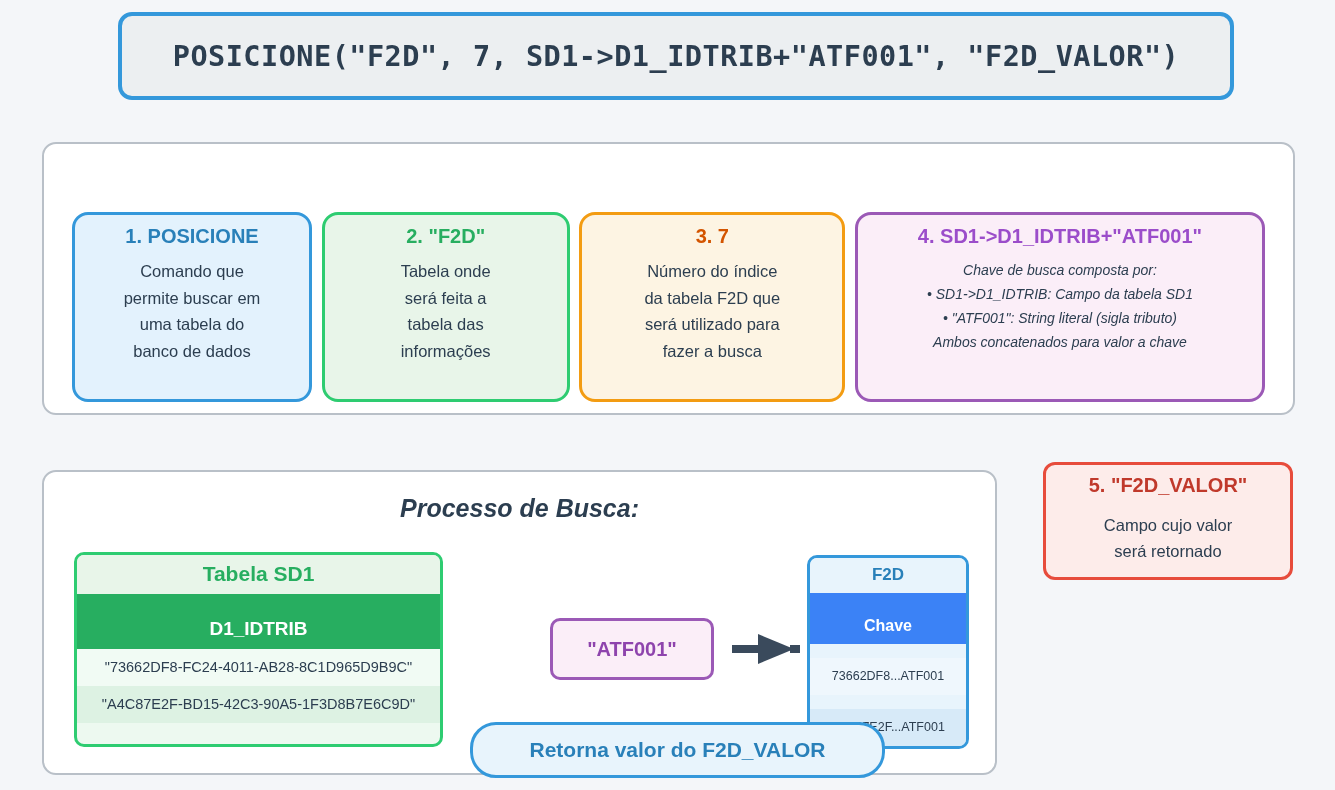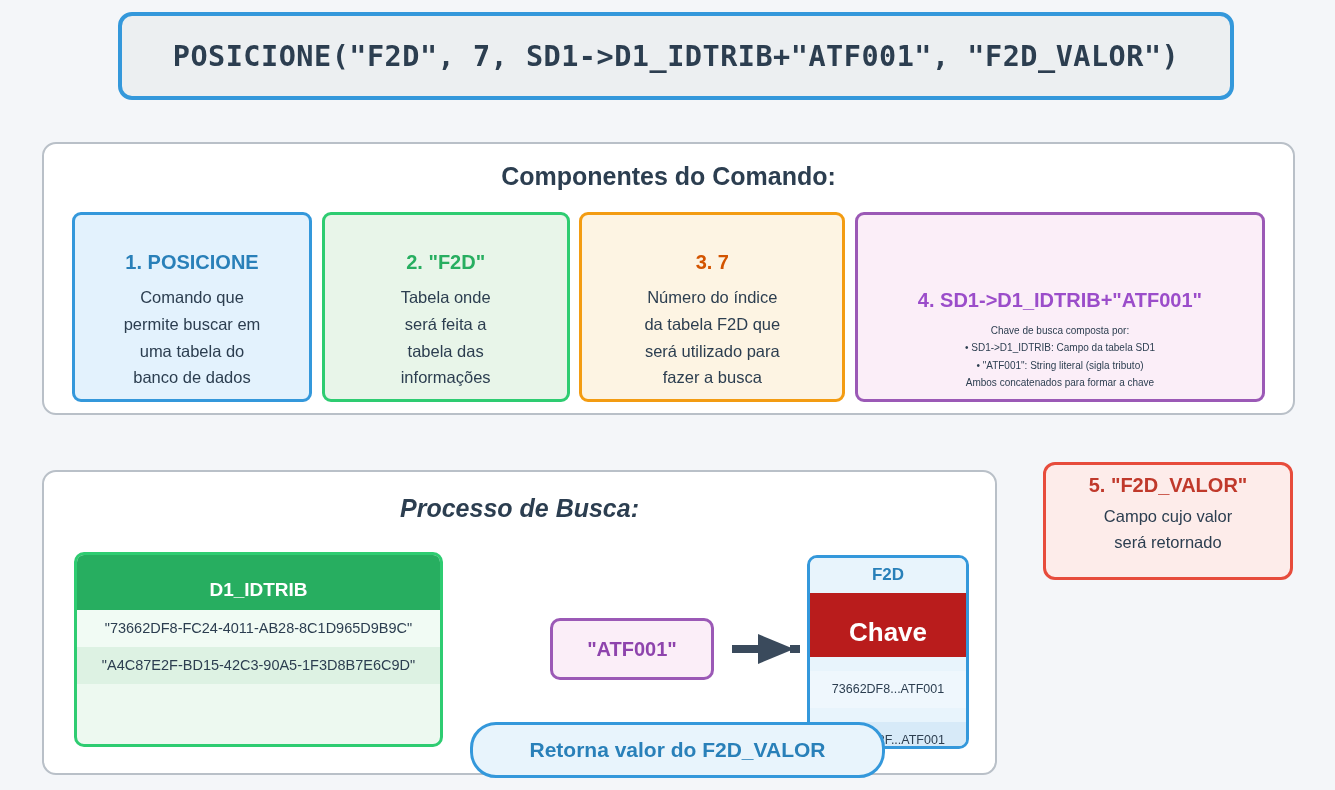--- a/index.html
+++ b/index.html
@@ -72,27 +72,26 @@
     height: 190px;
     display: flex;
     justify-content: space-between;
     padding: 0 28px;
     box-sizing: border-box;
   }
   .card {
     box-sizing: border-box;
     border-width: 3px;
     border-style: solid;
-    border-radius: 9px;
-    padding: 10px 12px 8px 12px;
+    border-radius: 16px;
+    padding: 10px 12px 19px 12px;
     display: flex;
     flex-direction: column;
     align-items: center;
     height: 190px;
-    justify-content: flex-end;
   }
   .card-title {
     font-size: 20px;
     font-weight: bold;
     text-align: center;
     margin-bottom: 10px;
     white-space: nowrap;
   }
   .card-body {
     font-size: 16.5px;
@@ -103,21 +102,21 @@
   .card-body .line { display: block; }
 
   .card-1 { width: 240px; background: #e3f2fd; border-color: #3498db; }
   .card-1 .card-title { color: #2980b9; }
   .card-2 { width: 248px; background: #e8f5e9; border-color: #2ecc71; }
   .card-2 .card-title { color: #27ae60; }
   .card-3 { width: 266px; background: #fdf4e3; border-color: #f39c12; }
   .card-3 .card-title { color: #d35400; }
   .card-4 { width: 410px; background: #fbeef8; border-color: #9b59b6; }
   .card-4 .card-title { color: #9b4dca; font-size: 20px; }
-  .card-4 .card-body { font-size: 10px; line-height: 1.72; }
+  .card-4 .card-body { font-size: 14px; line-height: 1.72; font-style: italic; }
 
   
   #processo-panel {
     left: 42px;
     top: 470px;
     width: 955px;
     height: 305px;
   }
   #processo-panel .panel-title {
     margin-top: 22px;
@@ -172,21 +171,21 @@
   
   #table-f2d {
     left: 763px;
     top: 83px;
     width: 162px;
     height: 194px;
     background: #e8f4fc;
     border-color: #3498db;
   }
   #table-f2d .tbl-caption { color: #2980b9; background: #e8f4fc; font-size: 17px; }
-  #table-f2d .tbl-head { background: #b91c1c; font-size: 26px; }
+  #table-f2d .tbl-head { background: #3b82f6; font-size: 16px; }
   #table-f2d .tbl-row {
     font-size: 12.5px;
     padding: 11px 0 12px 0;
     margin-top: 14px;
   }
   #table-f2d .tbl-row.odd { background: #eff7fd; }
   #table-f2d .tbl-row.even { background: #d7eaf8; }
 
   
   #atf-chip {
@@ -253,31 +252,31 @@
     padding-top: 9px;
   }
   #card-5 .card-title {
     color: #c0392b;
     font-size: 20px;
     margin-bottom: 6px;
   }
   #card-5 .card-body {
     font-size: 16.5px;
     line-height: 1.58;
+    margin-top: 9px;
   }
 </style>
 </head>
 <body>
 
 <div class="code-banner">
   <div class="code-text">POSICIONE("F2D", 7, SD1-&gt;D1_IDTRIB+"ATF001", "F2D_VALOR")</div>
 </div>
 
 <div class="panel" id="components-panel">
-  <div class="panel-title">Componentes do Comando:</div>
 
   <div class="cards-row">
 
     <div class="card card-1">
       <div class="card-title">1. POSICIONE</div>
       <div class="card-body">
         <span class="line">Comando que</span>
         <span class="line">permite buscar em</span>
         <span class="line">uma tabela do</span>
         <span class="line">banco de dados</span>
@@ -303,31 +302,32 @@
         <span class="line">fazer a busca</span>
       </div>
     </div>
 
     <div class="card card-4">
       <div class="card-title">4. SD1-&gt;D1_IDTRIB+"ATF001"</div>
       <div class="card-body">
         <span class="line">Chave de busca composta por:</span>
         <span class="line">• SD1-&gt;D1_IDTRIB: Campo da tabela SD1</span>
         <span class="line">• "ATF001": String literal (sigla tributo)</span>
-        <span class="line">Ambos concatenados para formar a chave</span>
+        <span class="line">Ambos concatenados para valor a chave</span>
       </div>
     </div>
 
   </div>
 </div>
 
 <div class="panel" id="processo-panel">
   <div class="panel-title">Processo de Busca:</div>
 
   <div class="mini-table" id="table-sd1">
+    <div class="tbl-caption">Tabela SD1</div>
     <div class="tbl-head">D1_IDTRIB</div>
     <div class="tbl-row odd">"73662DF8-FC24-4011-AB28-8C1D965D9B9C"</div>
     <div class="tbl-row even">"A4C87E2F-BD15-42C3-90A5-1F3D8B7E6C9D"</div>
   </div>
 
   <div id="atf-chip">
     <span>"ATF001"</span>
   </div>
 
   <svg id="flow-arrow" viewBox="0 0 68 34">

